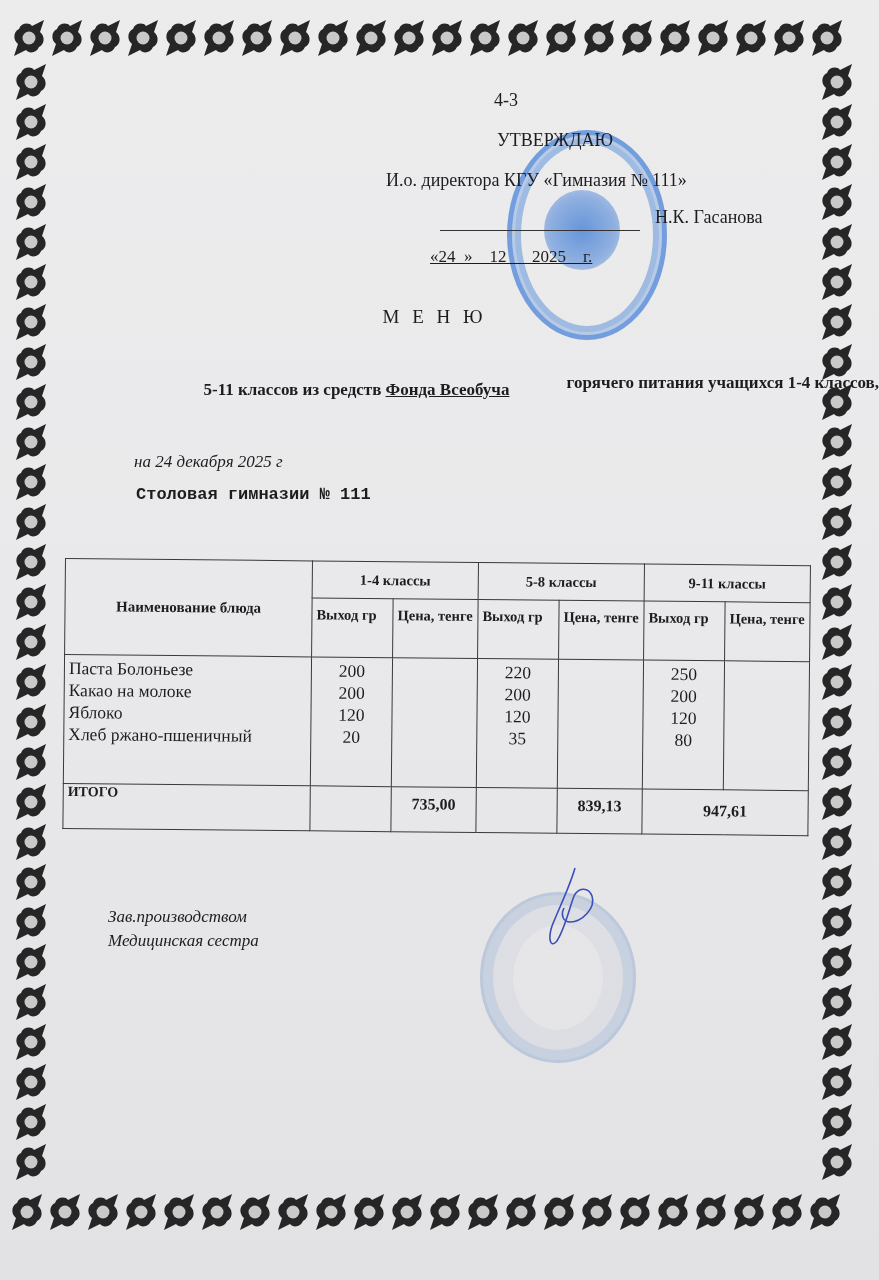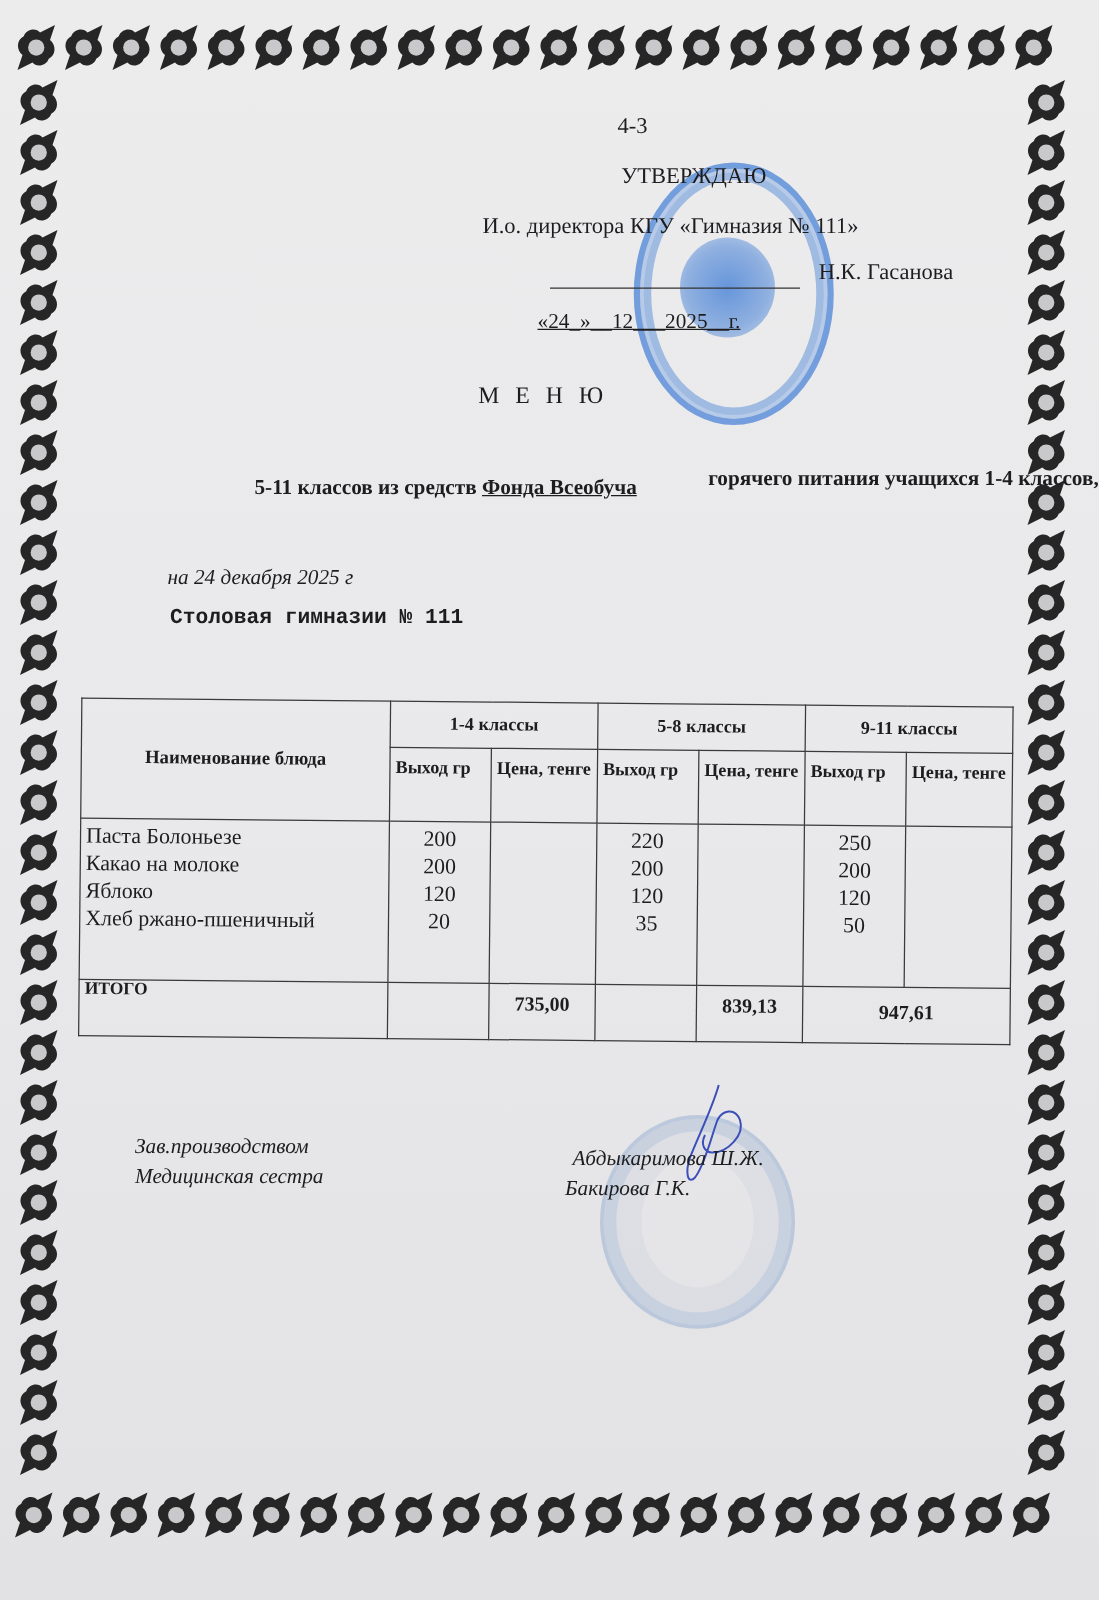--- a/index.html
+++ b/index.html
@@ -743,21 +743,21 @@
         <div>220</div>
         <div>200</div>
         <div>120</div>
         <div>35</div>
       </td>
       <td></td>
       <td class="num-cell" style="padding-top:6px;">
         <div>250</div>
         <div>200</div>
         <div>120</div>
-        <div>50</div>
+        <div>80</div>
       </td>
       <td></td>
     </tr>
     <tr>
       <td class="total-label">ИТОГО</td>
       <td></td>
       <td class="total-val">735,00</td>
       <td></td>
       <td class="total-val">839,13</td>
       <td colspan="2" class="total-span">947,61</td>
@@ -767,17 +767,13 @@
 
   <div class="stamp-bottom"></div>
   <svg class="signature" viewBox="0 0 70 90">
     <path d="M45 2 C40 20, 30 40, 22 60 C18 72, 20 82, 26 76 C34 66, 40 40, 44 30 C48 22, 58 20, 62 30 C66 42, 52 56, 40 56 C34 56, 30 50, 34 42" fill="none" stroke="#3b4fb8" stroke-width="1.6"></path>
   </svg>
 
   <div class="abs t roles">
     <div>Зав.производством</div>
     <div>Медицинская сестра</div>
   </div>
-  <div class="abs t names">
-    <div>Абдыкаримова Ш.Ж.</div>
-    <div>Бакирова Г.К.</div>
-  </div>
 </div>
 
 </body></html>

